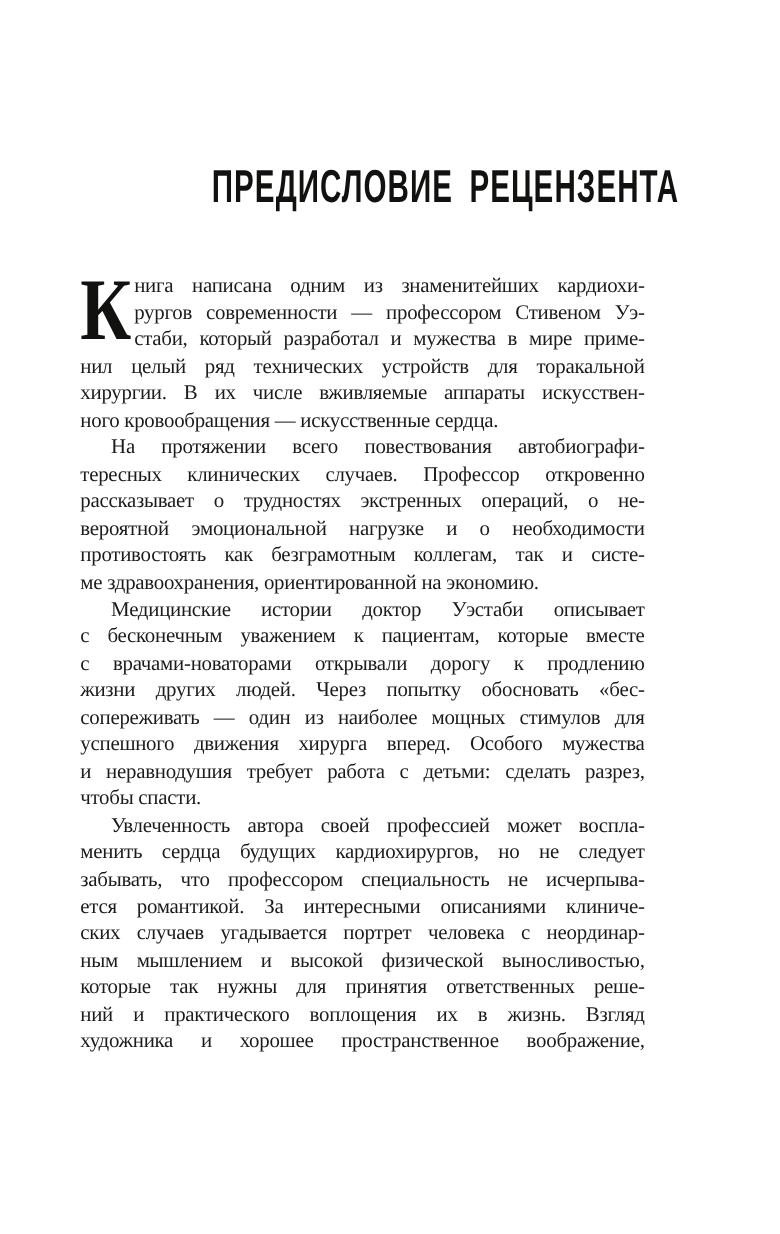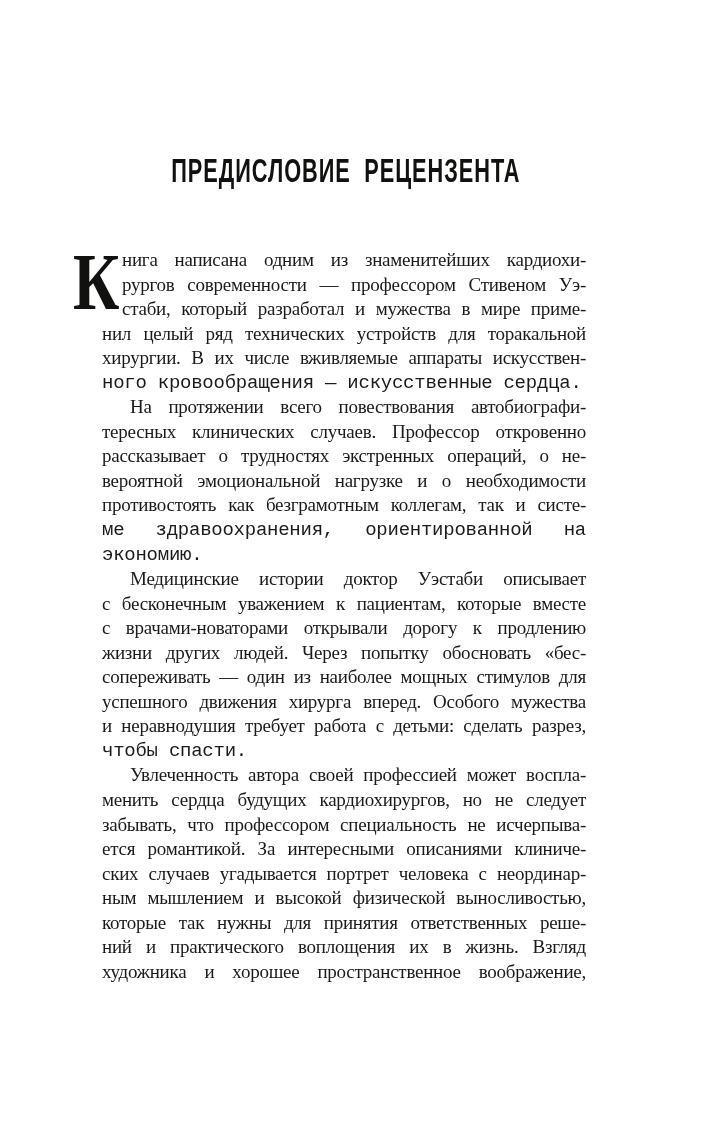--- a/index.html
+++ b/index.html
@@ -17,21 +17,21 @@
     box-sizing: border-box;
     width: 709px;
     height: 1122px;
     padding: 152px 123px 0 73px;
   }
   h1.chapter-title {
     margin: 0 0 60px 0;
     text-align: center;
     font-family: "Liberation Sans", sans-serif;
     font-weight: 700;
-    font-size: 34px;
+    font-size: 42px;
     line-height: 36px;
     color: #111110;
     white-space: nowrap;
   }
   h1.chapter-title .condensed {
     display: inline-block;
     transform: scaleX(0.64);
     transform-origin: 50% 50%;
     letter-spacing: 1.5px;
     word-spacing: 10px;
@@ -41,25 +41,23 @@
     line-height: 24.55px;
     letter-spacing: -0.25px;
     color: #1b1b19;
   }
   .paragraph {
     margin: 0;
   }
   .line {
     text-align: justify;
     text-align-last: justify;
-    margin-left: 29px;
   }
   .line.left {
     text-align-last: left;
-    font-family: Liberation Mono, monospace;
   }
   .line.indent {
     padding-left: 28px;
   }
   .dropcap {
     float: left;
     width: 42px;
     height: 70px;
     margin: 2px 7px 0 0;
     font-family: "Liberation Serif", serif;

